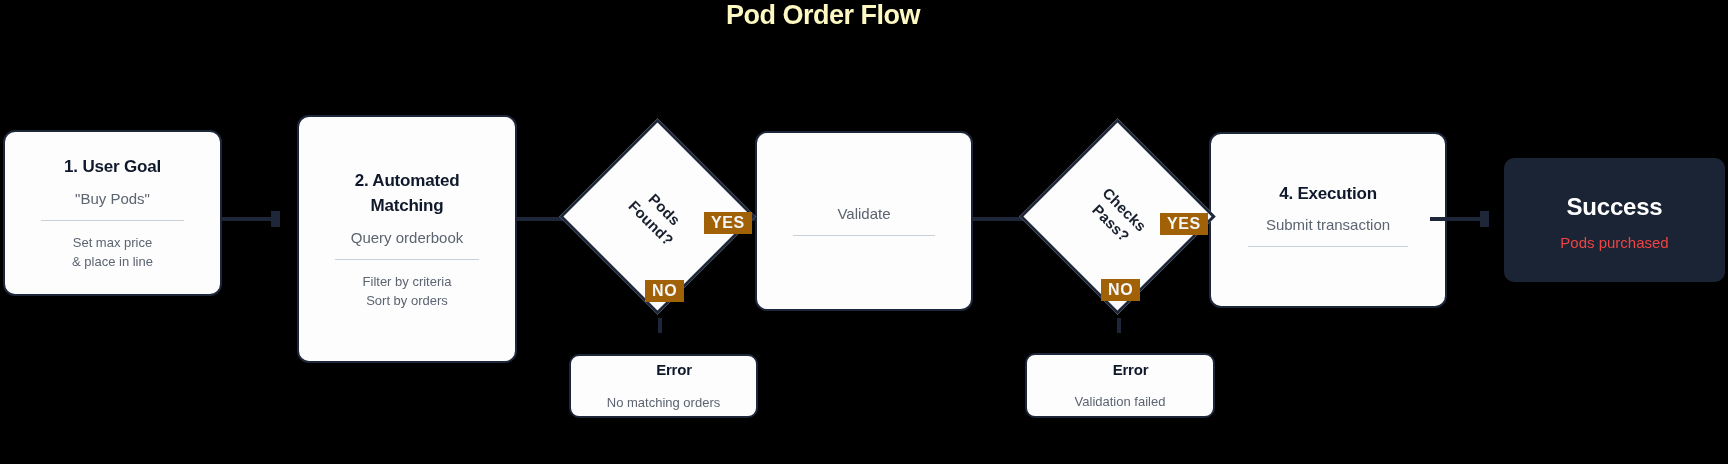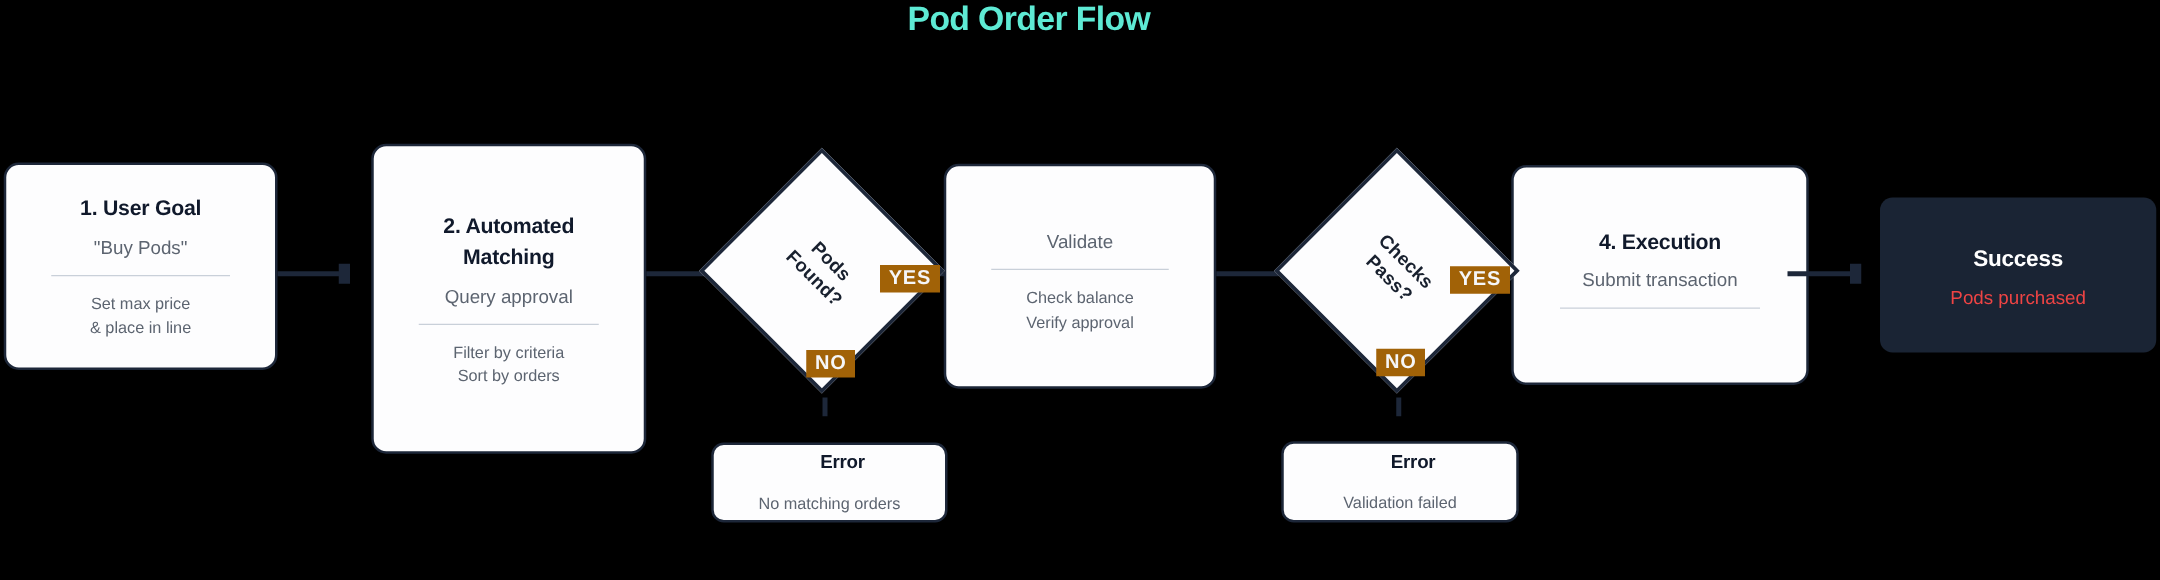--- a/index.html
+++ b/index.html
@@ -3,21 +3,21 @@
 <meta charset="utf-8">
 <style>
   html,body { margin:0; padding:0; background:#000; }
   * { box-sizing:border-box; }
   .stage {
     position:relative; width:1728px; height:464px; background:#000000;
     font-family:"Liberation Sans", sans-serif; overflow:hidden;
   }
   .page-title {
     position:absolute; left:823px; top:0px; transform:translateX(-50%);
-    margin:0; font-size:27px; font-weight:700; color:#5eead4; letter-spacing:-0.5px;
+    margin:0; font-size:27px; font-weight:700; color:#fef9c3; letter-spacing:-0.5px;
     white-space:nowrap;
     text-align:center;
   }
   .box {
     position:absolute; background:#fdfdfe; border:2px solid #1d2739; border-radius:12px;
     display:flex; flex-direction:column; align-items:center; justify-content:center;
     text-align:center; padding:0 20px;
   }
   .step1 { left:3px;    top:130px; width:219px; height:166px; }
   .step2 { left:297px;  top:115px; width:220px; height:248px; }
@@ -29,21 +29,21 @@
   .node-desc  { font-size:13px; color:#5c6470; line-height:1.5; }
   .errorbox { border-radius:10px; }
   .error1 { left:569px;  top:354px; width:189px; height:64px; }
   .error2 { left:1025px; top:353px; width:190px; height:65px; }
   .errorbox .node-title { font-size:15px; line-height:1.1;padding-left:21px; }
   .errorbox .node-sub   { font-size:13px; margin-top:16px; }
   .successbox {
     left:1504px; top:158px; width:221px; height:124px;
     background:#1a2434; border:none; border-radius:10px;
   }
-  .successbox .node-title { color:#ffffff; font-size:18px; }
+  .successbox .node-title { color:#ffffff; font-size:24px; }
   .successbox .node-sub   { color:#ef4444; font-size:15px; margin-top:9px; }
   .diamond {
     position:absolute; width:139px; height:139px; background:#fdfdfe;
     border:3px solid #1d2739; transform:rotate(45deg);
     display:flex; align-items:center; justify-content:center; z-index:1;
   }
   .d1 { left:588px;  top:147px; }
   .d2 { left:1048px; top:147px; }
   .diamond-label {
     text-align:center; font-size:15px; font-weight:700; color:#18202e;
@@ -85,21 +85,21 @@
       <div>Set max price</div>
       <div>&amp; place in line</div>
     </div>
   </div>
 
   <div class="edge e-b1b2"></div>
   <div class="edge h-b1b2"></div>
 
   <div class="box step2">
     <div class="node-title">2. Automated Matching</div>
-    <div class="node-sub">Query approval</div>
+    <div class="node-sub">Query orderbook</div>
     <div class="divider"></div>
     <div class="node-desc">
       <div>Filter by criteria</div>
       <div>Sort by orders</div>
     </div>
   </div>
 
   <div class="edge e-b2d1"></div>
 
   <div class="diamond d1">
@@ -114,24 +114,20 @@
   <div class="edge e-d1no"></div>
 
   <div class="box errorbox error1">
     <div class="node-title">Error</div>
     <div class="node-sub">No matching orders</div>
   </div>
 
   <div class="box step3">
     <div class="node-sub">Validate</div>
     <div class="divider"></div>
-    <div class="node-desc">
-      <div>Check balance</div>
-      <div>Verify approval</div>
-    </div>
   </div>
 
   <div class="edge e-b3d2"></div>
 
   <div class="diamond d2">
     <div class="diamond-label">
       <div>Checks</div>
       <div>Pass?</div>
     </div>
   </div>

